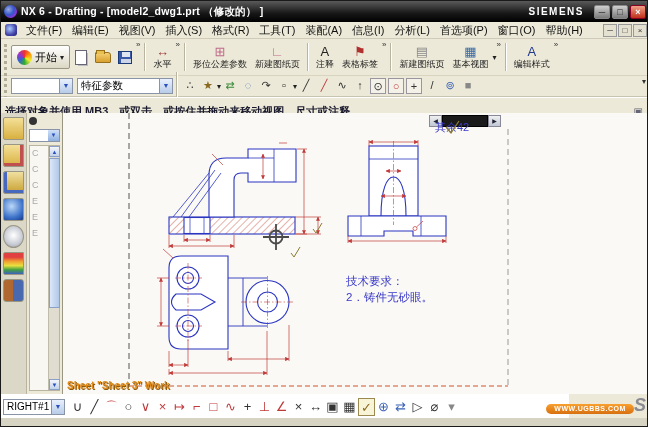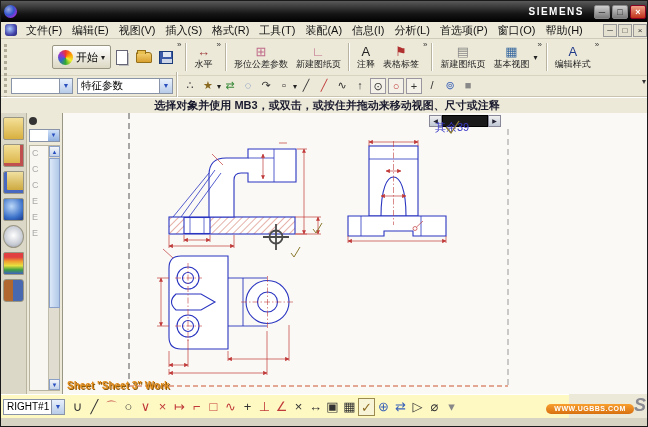--- a/index.html
+++ b/index.html
@@ -26,21 +26,21 @@
   .menu-ctrl{margin-left:auto;display:flex;margin-right:2px;}
   .mcb{width:14px;height:13px;border:1px solid #9a96887;border:1px solid #999;background:#e4e1d0;
     font-size:8px;line-height:11px;text-align:center;color:#333;margin-left:1px;}
   
   .tb1{position:absolute;left:0;top:38px;width:648px;height:37px;background:#ece9d8;
     border-bottom:1px solid #d8d4c0;display:flex;align-items:center;padding:0 2px;}
   .grip{width:4px;height:26px;border-left:3px dotted #b0ac98;margin:0 3px 0 1px;flex:none;}
   .sep{width:2px;height:28px;border-left:1px solid #b8b4a0;border-right:1px solid #fff;margin:0 3px;flex:none;}
   .ovf{font-size:8px;color:#333;align-self:flex-start;margin:1px 1px 0 0;flex:none;}
   .startbtn{display:flex;align-items:center;border:1px solid #9a9684;border-radius:2px;background:linear-gradient(#fff,#dcd8c4);
-    height:24px;padding:0 5px;font-size:11px;gap:3px;flex:none;margin-left:41px;}
+    height:24px;padding:0 5px;font-size:11px;gap:3px;flex:none;}
   .swirl{width:15px;height:15px;border-radius:50%;background:conic-gradient(#e33,#f90,#ee3,#3a3,#36c,#93c,#e33);}
   .carat{font-size:8px;color:#222;}
   .fico{width:20px;height:20px;display:flex;align-items:center;justify-content:center;flex:none;margin:0 1px;}
   .pageico{width:12px;height:15px;background:#fff;border:1px solid #667;box-shadow:2px 2px 0 -1px #bbb;}
   .folderico{width:16px;height:11px;background:linear-gradient(#f4d070,#d8a030);border:1px solid #96711a;border-radius:1px 3px 1px 1px;position:relative;}
   .folderico:before{content:"";position:absolute;left:0;top:-3px;width:7px;height:3px;background:#e8c050;border:1px solid #96711a;border-bottom:none;}
   .saveico{width:14px;height:13px;background:#3a5aa8;border:1px solid #1a3a78;position:relative;}
   .saveico:before{content:"";position:absolute;left:3px;top:0;width:8px;height:5px;background:#dfe6f2;}
   .saveico:after{content:"";position:absolute;left:2px;bottom:0;width:10px;height:4px;background:#cdd6e8;}
   .tbtn{display:flex;flex-direction:column;align-items:center;justify-content:center;height:33px;
@@ -53,21 +53,21 @@
     border-bottom:1px solid #c8c4b0;display:flex;align-items:center;padding:0 2px;}
   .combo{height:16px;background:#fff;border:1px solid #8a94a8;display:flex;align-items:center;
     font-size:10.5px;padding-left:3px;position:relative;flex:none;}
   .combo .arr{margin-left:auto;width:13px;height:100%;background:linear-gradient(#e8f0fc,#b8cce8);
     border-left:1px solid #8a94a8;color:#2a50c0;font-size:7px;line-height:14px;text-align:center;}
   .t2i{width:16px;height:16px;font-size:11px;line-height:15px;text-align:center;flex:none;margin:0 1px;color:#555;}
   .t2i.boxed{border:1px solid #9a96a0;background:#f4f2e8;}
   
   .prompt{position:absolute;left:0;top:96px;width:648px;height:28px;background:#ece9d8;
     border-top:1px solid #fff;border-bottom:1px solid #9a9684;display:flex;align-items:center;
-    font-size:11px;font-weight:bold;color:#1a1a2e;padding-left:4px;flex-direction:column;}
+    font-size:11px;font-weight:bold;color:#1a1a2e;padding-left:4px;}
   .prompt .pico{margin-left:auto;margin-right:6px;color:#667;font-size:10px;font-weight:normal;}
   
   .main{position:absolute;left:0;top:112px;width:648px;height:281px;background:#f6f5f1;}
   .rbar{position:absolute;left:0;top:0;width:26px;height:281px;background:#dcd8c8;border-right:1px solid #b8b4a0;}
   .rtab{width:21px;height:23px;margin:4px 0 0 2px;border:1px solid #9a9684;border-radius:2px 0 0 2px;background:#ece9d8;}
   .rt1{background:linear-gradient(#f4e098,#d8b040);}
   .rt2{background:linear-gradient(#f4e098,#d8b040);box-shadow:inset -3px -3px 0 #c05050;}
   .rt3{background:linear-gradient(#f0e0a0,#c8a030);box-shadow:inset 3px -3px 0 #4868c0;}
   .rt4{background:radial-gradient(circle at 40% 35%,#bcd8f8,#3a70c8 65%,#1a3a88);border-radius:2px;}
   .rt5{background:radial-gradient(circle at 50% 45%,#fff,#c8ccd4 60%,#8890a0);border-radius:50%;}
@@ -90,21 +90,21 @@
   .gfx svg{position:absolute;left:0;top:0;}
   .mini-sb{position:absolute;left:366px;top:2px;width:72px;height:12px;display:flex;}
   .msb-btn{width:13px;height:12px;background:linear-gradient(#f0f0f0,#c0c8d4);border:1px solid #889;color:#223;
     font-size:6px;line-height:10px;text-align:center;flex:none;}
   .msb-thumb{flex:1;background:#1a1a1a;border:1px solid #000;}
   .rough-note{position:absolute;left:372px;top:7px;color:#3a3ac8;font-size:11px;white-space:nowrap;}
   .technotes{position:absolute;left:283px;top:160px;color:#3a3ac8;font-size:11.5px;line-height:16px;white-space:nowrap;}
   .sheetstat{position:absolute;left:4px;top:267px;color:#e08a1a;font-size:10px;font-weight:bold;
     text-shadow:1px 1px 0 #8a5a10;white-space:nowrap;}
   
-  .tbb{position:absolute;left:0;top:393px;width:568px;height:24px;background:#fef9c3;
+  .tbb{position:absolute;left:0;top:393px;width:568px;height:24px;background:#ffffff;
     border-top:1px solid #fff;display:flex;align-items:center;padding:0 2px;}
   .ski{width:17px;height:18px;font-size:13px;line-height:17px;text-align:center;flex:none;}
   .ski.act{border:1px solid #9a8a50;background:#f8f4d8;}
   .botfill{position:absolute;left:0;top:417px;width:648px;height:10px;background:#d8d4c4;}
   
   .wm{position:absolute;right:3px;bottom:8px;width:102px;height:34px;z-index:30;}
   .wm .s{position:absolute;right:-2px;bottom:2px;font-size:18px;font-style:italic;font-weight:bold;color:#8a8a92;}
   .wm .box{position:absolute;left:0;top:0;width:96px;height:20px;border:2px solid #f0a030;border-radius:10px;
     background:rgba(255,244,224,.85);text-align:center;}
   .wm .t1{font-size:13px;font-weight:bold;color:#e03a10;line-height:16px;letter-spacing:2px;
@@ -112,20 +112,21 @@
   .wm .bar{position:absolute;left:4px;top:20px;width:88px;height:10px;background:linear-gradient(#f8a030,#d87010);
     border-radius:5px;color:#fff;font-size:7px;font-weight:bold;line-height:10px;text-align:center;letter-spacing:.5px;}
 </style>
 </head>
 <body>
 
 <div class="win">
 
   <div class="titlebar">
     <div class="nxlogo"></div>
+    <div class="wtitle">NX 6 - Drafting - [model2_dwg1.prt （修改的） ]</div>
     <div class="brand">SIEMENS</div>
     <div class="wbtn">─</div>
     <div class="wbtn">□</div>
     <div class="wbtn close">×</div>
   </div>
 
   <div class="menubar">
     <div class="appicon"></div>
     <span id="menu-items" style="display:flex">
         <span class="mi">文件(F)</span>
@@ -383,27 +384,29 @@
         </g>
       </svg>
 
       <div class="mini-sb">
         <div class="msb-btn">◀</div>
         <div class="msb-thumb"></div>
         <div class="msb-btn">▶</div>
       </div>
 
       <div class="rough-note">
-        <span>其余</span><span>39</span>
+        <span>其余</span><span>42</span>
         <svg width="22" height="15" style="display:block;margin-left:8px">
           <path d="M3,7 l5,6 8,-12" stroke="#8a7a30" stroke-width="1.3" fill="none"></path>
         </svg>
       </div>
 
       <div class="technotes">
+        <div>技术要求：</div>
+        <div>2．铸件无砂眼。</div>
       </div>
 
       <div class="sheetstat">Sheet "Sheet 3" Work</div>
     </div>
   </div>
 
   <div class="tbb">
     <div class="combo" style="width:62px;font-size:10px">
       <span>RIGHT#1</span>
       <span class="arr">▼</span>

